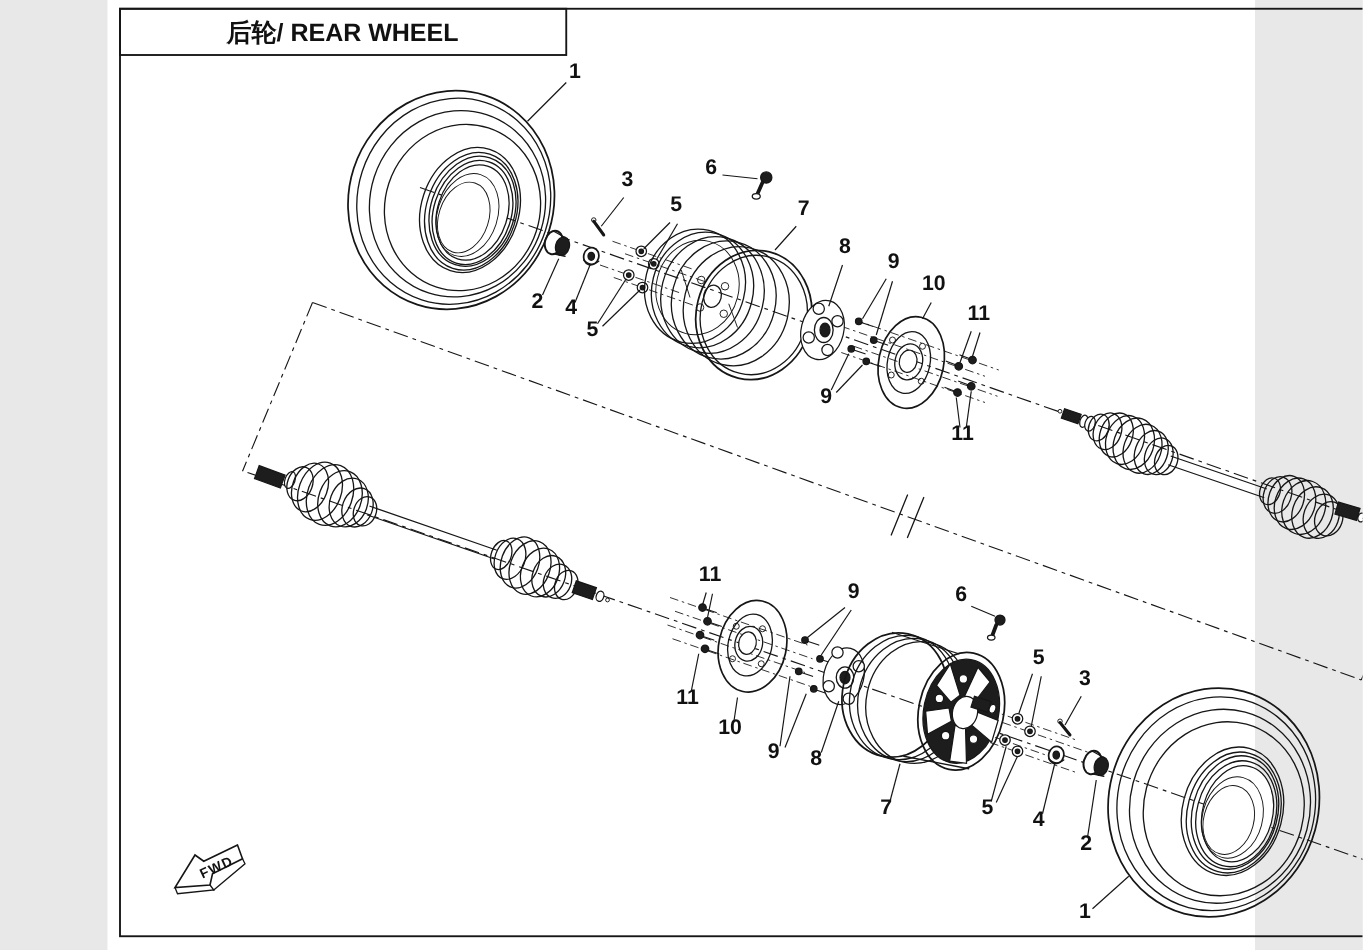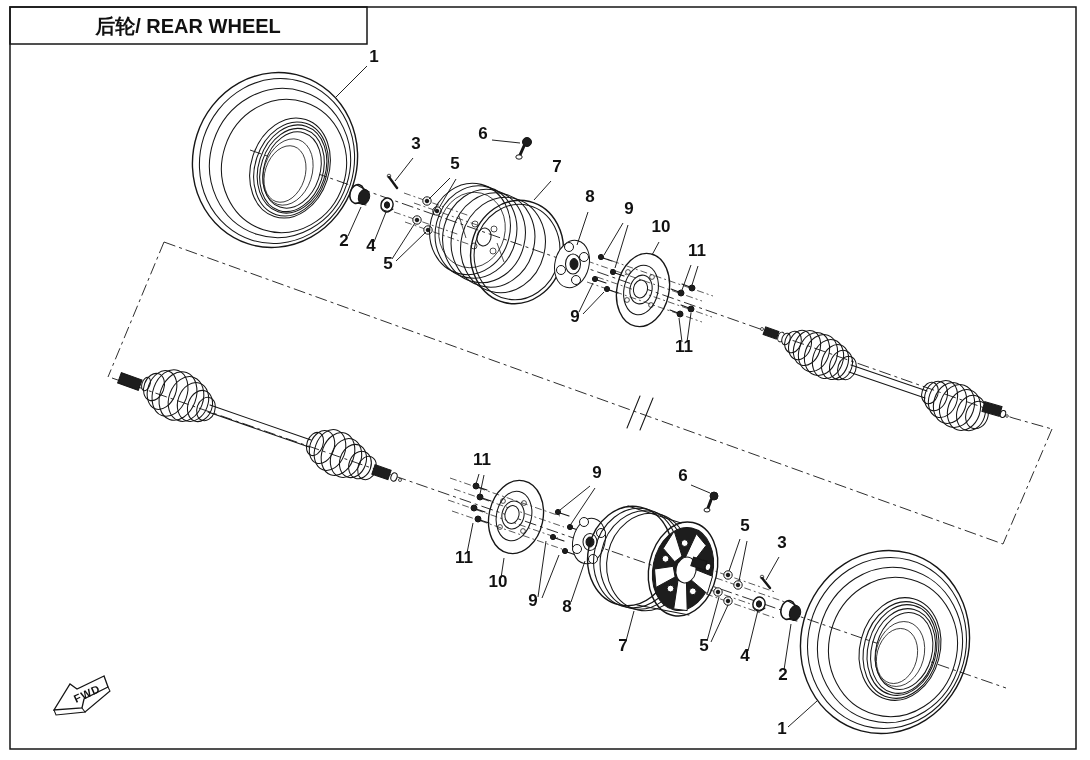--- a/index.html
+++ b/index.html
@@ -1,16 +1,16 @@
 <!DOCTYPE html>
 <html><head>
 <meta charset="utf-8">
 <style>
   html,body{margin:0;padding:0;background:#e8e8e8;}
-  .page{position:relative;width:1090px;height:760px;background:#ffffff;margin:0 auto;
+  .page{position:relative;width:918px;height:760px;background:#ffffff;margin:0 auto;
         font-family:"Liberation Sans",sans-serif;}
   svg{position:absolute;left:0;top:0;}
   .ln{stroke:#161616;fill:none;stroke-width:1.05;stroke-linecap:round;}
   .lnthick{stroke:#161616;fill:none;stroke-width:1.5;}
   .lnthin{stroke:#161616;fill:none;stroke-width:0.75;}
   .whitefill{fill:#ffffff;stroke:#161616;}
   .dark{fill:#1d1d1d;stroke:#161616;}
   .dash{stroke:#161616;fill:none;stroke-width:0.9;stroke-dasharray:12 4 3 4;}
   .dashthin{stroke:#161616;fill:none;stroke-width:0.7;stroke-dasharray:7 3 2 3;}
   text.callout{font:bold 17px "Liberation Sans",sans-serif;fill:#111;text-anchor:middle;}

